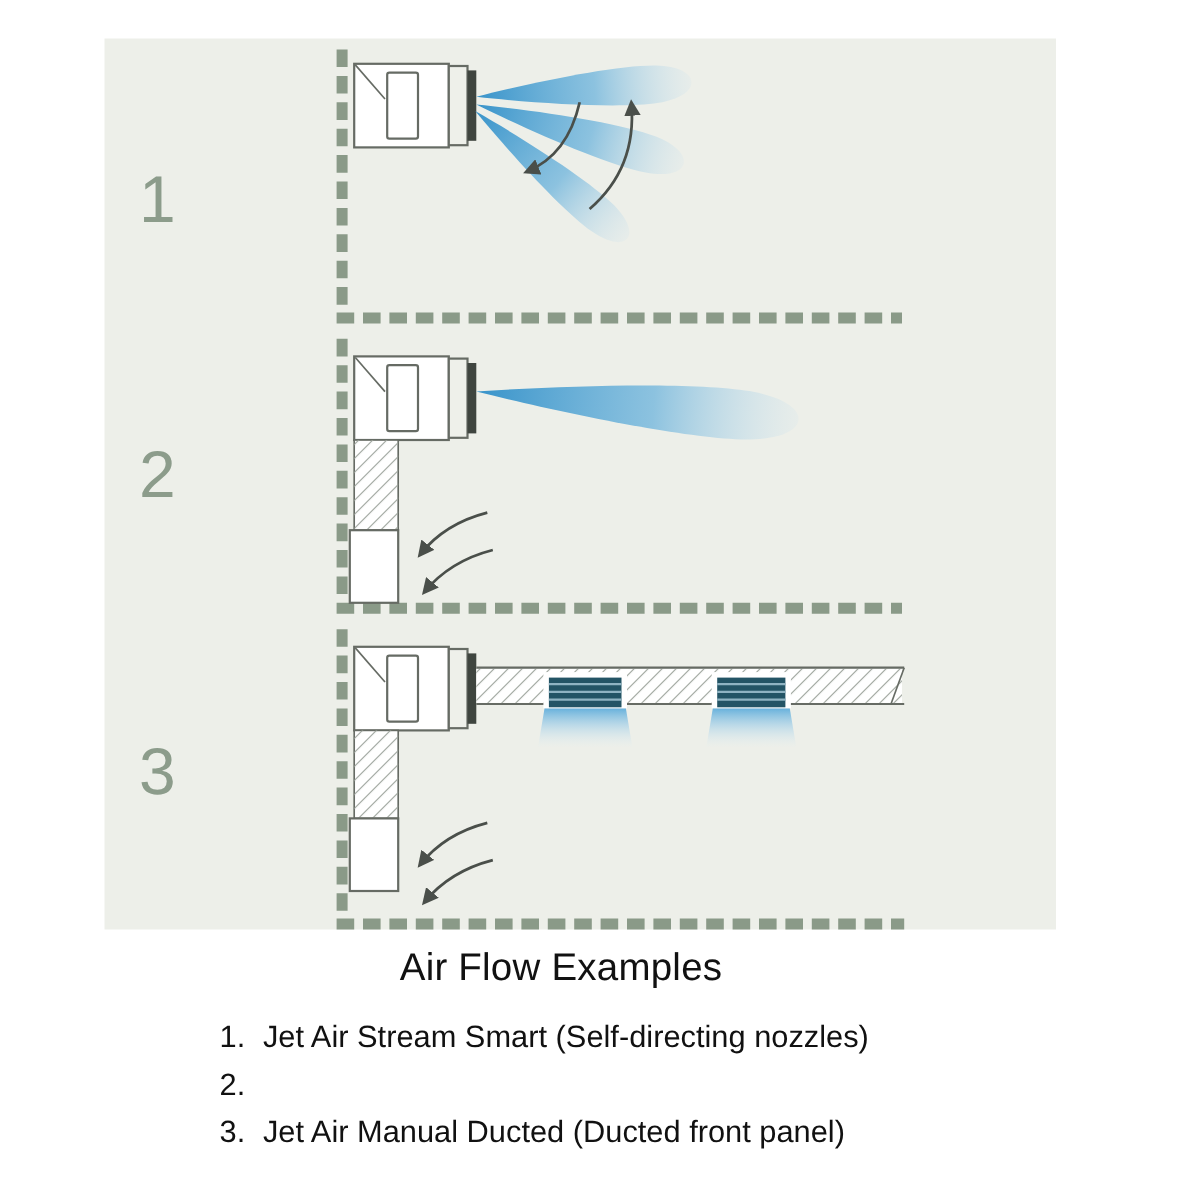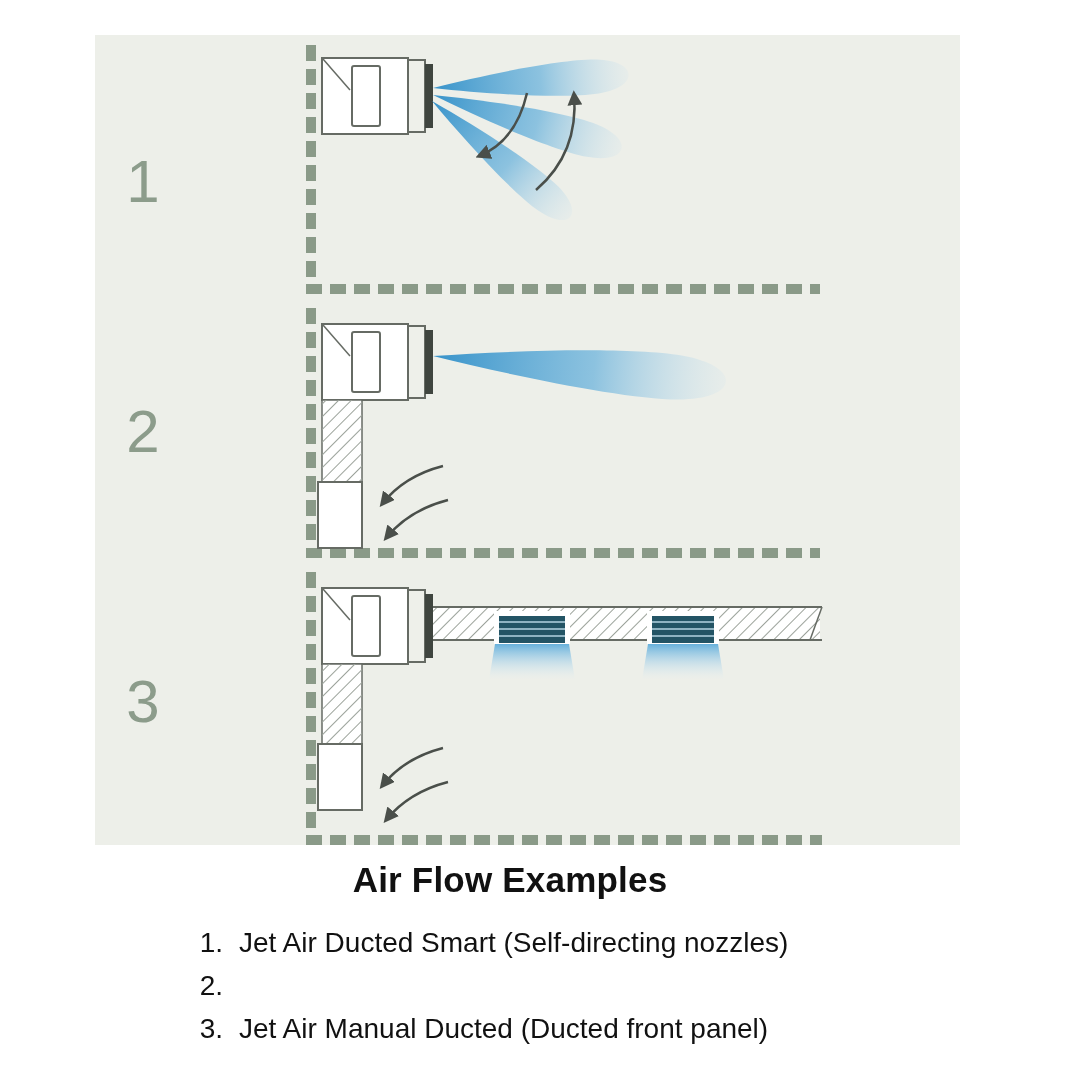--- a/index.html
+++ b/index.html
@@ -1,20 +1,20 @@
 <!DOCTYPE html>
 <html><head>
 <meta charset="utf-8">
 <style>
   html,body{margin:0;padding:0;background:#ffffff;}
   .page{position:relative;width:1080px;height:1080px;background:#ffffff;overflow:hidden;
         font-family:"Liberation Sans",sans-serif;color:#101010;}
   .diagram-svg{position:absolute;left:0;top:0;}
   .caption-title{position:absolute;top:860px;left:0;width:1020px;text-align:center;
-        font-size:35px;font-weight:700;letter-spacing:.2px;color:#111111;}
+        font-size:35px;font-weight:400;letter-spacing:.2px;color:#111111;}
   .legend{position:absolute;top:921px;left:185px;margin:0;padding:0;list-style:none;}
   .legend li{display:flex;align-items:center;height:43px;font-size:28px;color:#111111;}
   .legend .li-num{width:38px;text-align:right;margin-right:16px;}
 </style>
 </head>
 <body>
 
 <div class="page">
 
   <svg class="diagram-svg" width="1080" height="1080" viewBox="0 0 1080 1080">
@@ -114,21 +114,21 @@
       <path d="M448,782 Q409,792 386,820" fill="none" stroke="#4a4f4a" stroke-width="2.5" marker-end="url(#arrowHead)"></path>
       <text x="143" y="722" font-size="60" font-weight="500" fill="#8c9c8b" text-anchor="middle" font-family="Liberation Sans, sans-serif">3</text>
     </g>
   </svg>
 
   <div class="caption-title">Air Flow Examples</div>
 
   <ol class="legend">
     <li>
       <span class="li-num">1.</span>
-      <span class="li-label">Jet Air Ducted Smart (Self-directing nozzles)</span>
+      <span class="li-label">Jet Air Stream Smart (Self-directing nozzles)</span>
     </li>
     <li>
       <span class="li-num">2.</span>
     </li>
     <li>
       <span class="li-num">3.</span>
       <span class="li-label">Jet Air Manual Ducted (Ducted front panel)</span>
     </li>
   </ol>
 

